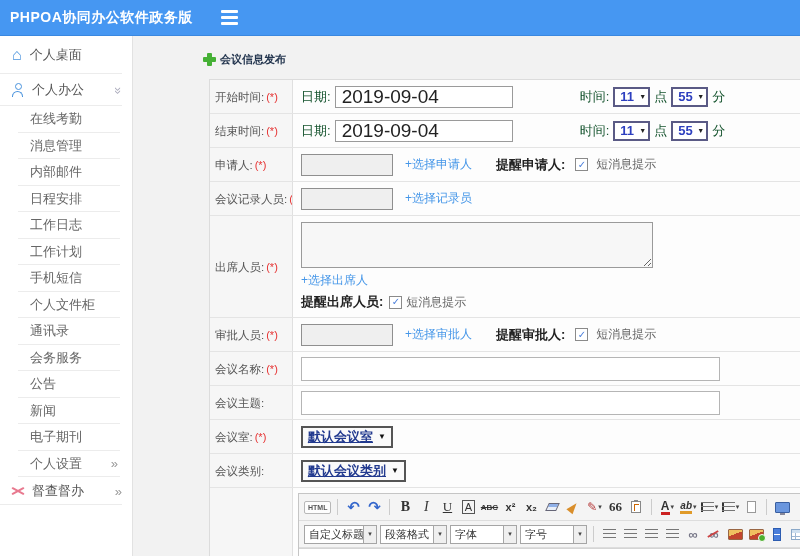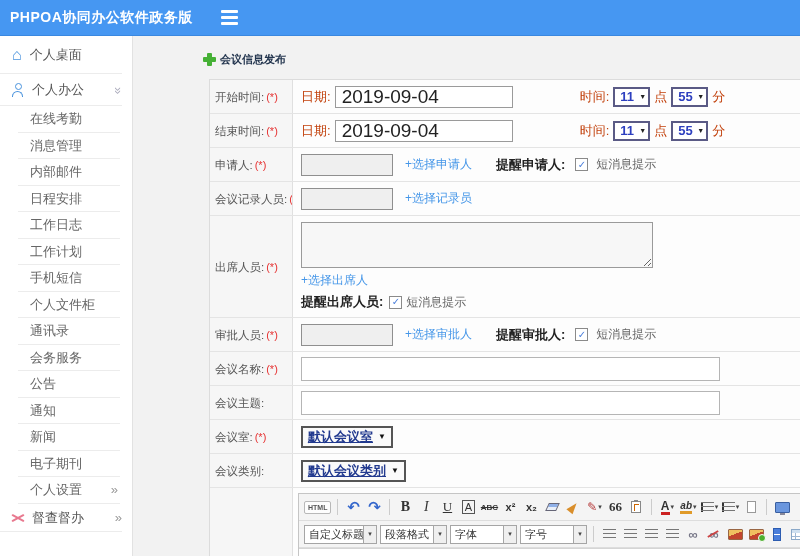--- a/index.html
+++ b/index.html
@@ -46,21 +46,21 @@
   
   .ftable{margin:12px 0 0 76px;width:calc(100% - 76px);border:1px solid #dcdcdc;border-right:none;
     background:#fff;}
   .frow{display:flex;border-bottom:1px solid #e4e4e4;min-height:32px;}
   .frow:last-child{border-bottom:none;}
   .flabel{width:83px;flex:none;background:#f6f6f6;border-right:1px solid #e0e0e0;
     padding:10px 2px 8px 5px;font-size:11.5px;color:#555;white-space:nowrap;overflow:hidden;}
   .flabel .req{color:#e63333;margin-left:2px;font-size:11px;}
   .fval{flex:1;background:#fdfdfd;display:flex;align-items:center;padding:4px 8px;gap:4px;flex-wrap:nowrap;}
   .fval.col{flex-direction:column;align-items:flex-start;justify-content:flex-start;padding:6px 8px;gap:4px;}
-  .lab{color:#c2410c;font-size:13px;}
+  .lab{color:#14532d;font-size:13px;}
   input.date{width:178px;height:22px;border:1px solid #9a9a9a;font-size:19px;color:#222;
     padding:0 6px;font-family:inherit;background:#fff;}
   .tgap{margin-left:26px;padding-left:37px;}
   .sel-time{display:inline-flex;align-items:center;border:2px solid #5a5a85;background:#fff;
     height:20px;padding:0 2px 0 5px;gap:4px;cursor:pointer;}
   .sel-time .val{color:#2d3fbf;font-size:13px;font-weight:bold;min-width:15px;}
   .sel-time .tri{font-size:7px;color:#222;}
   input.small{width:92px;height:22px;border:1px solid #8f8f8f;background:#efefef;padding:0 4px;font-family:inherit;}
   a.flink{color:#4596e8;font-size:12px;text-decoration:none;margin-left:8px;cursor:pointer;}
   .remind{font-weight:bold;color:#222;font-size:13px;margin-left:20px;}
@@ -199,23 +199,20 @@
         </div>
 
         <div class="sub-item">
           <span>会务服务</span>
         </div>
 
         <div class="sub-item">
           <span>公告</span>
         </div>
 
-        <div class="sub-item">
-          <span>通知</span>
-        </div>
 
 
         <div class="sub-item">
           <span>新闻</span>
         </div>
 
         <div class="sub-item">
           <span>电子期刊</span>
         </div>
       </div>

